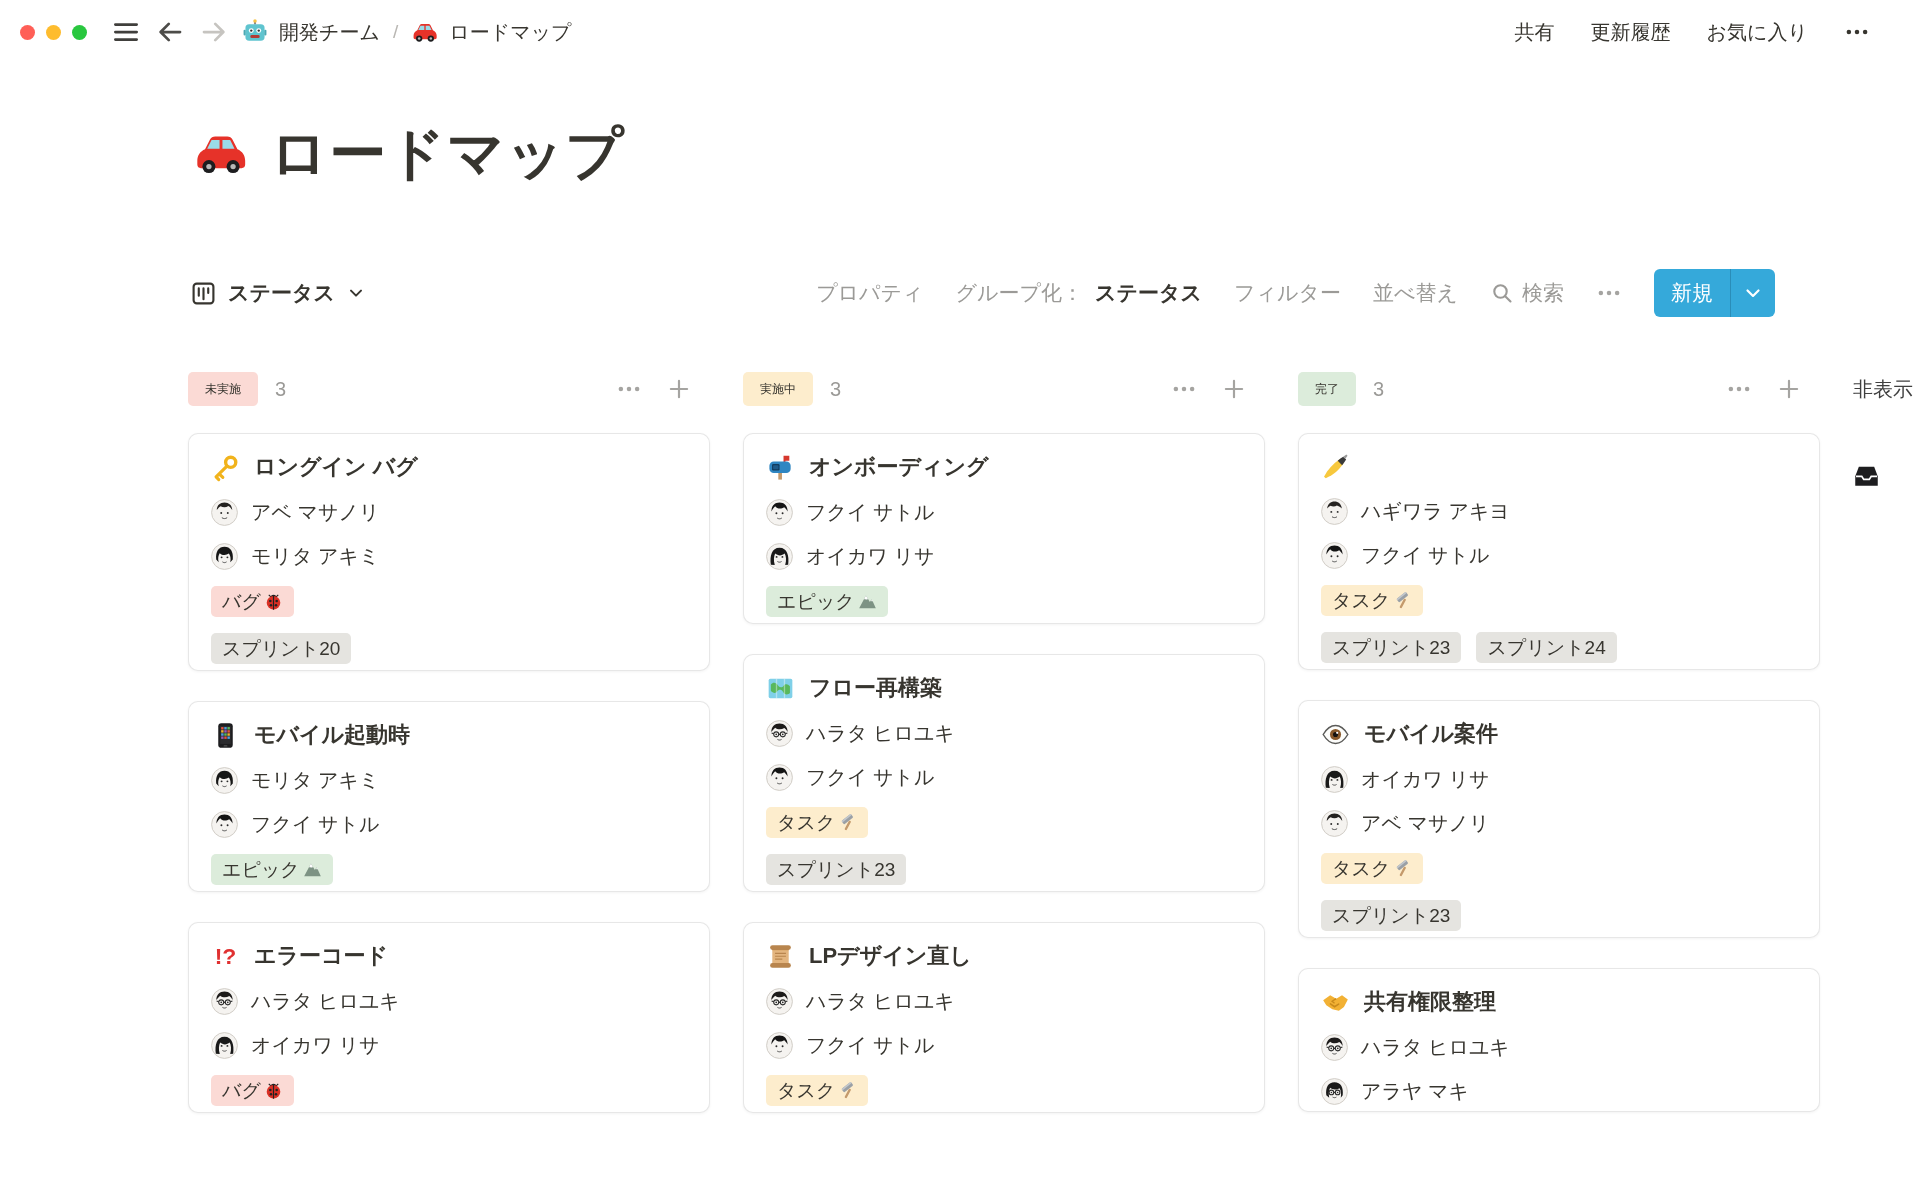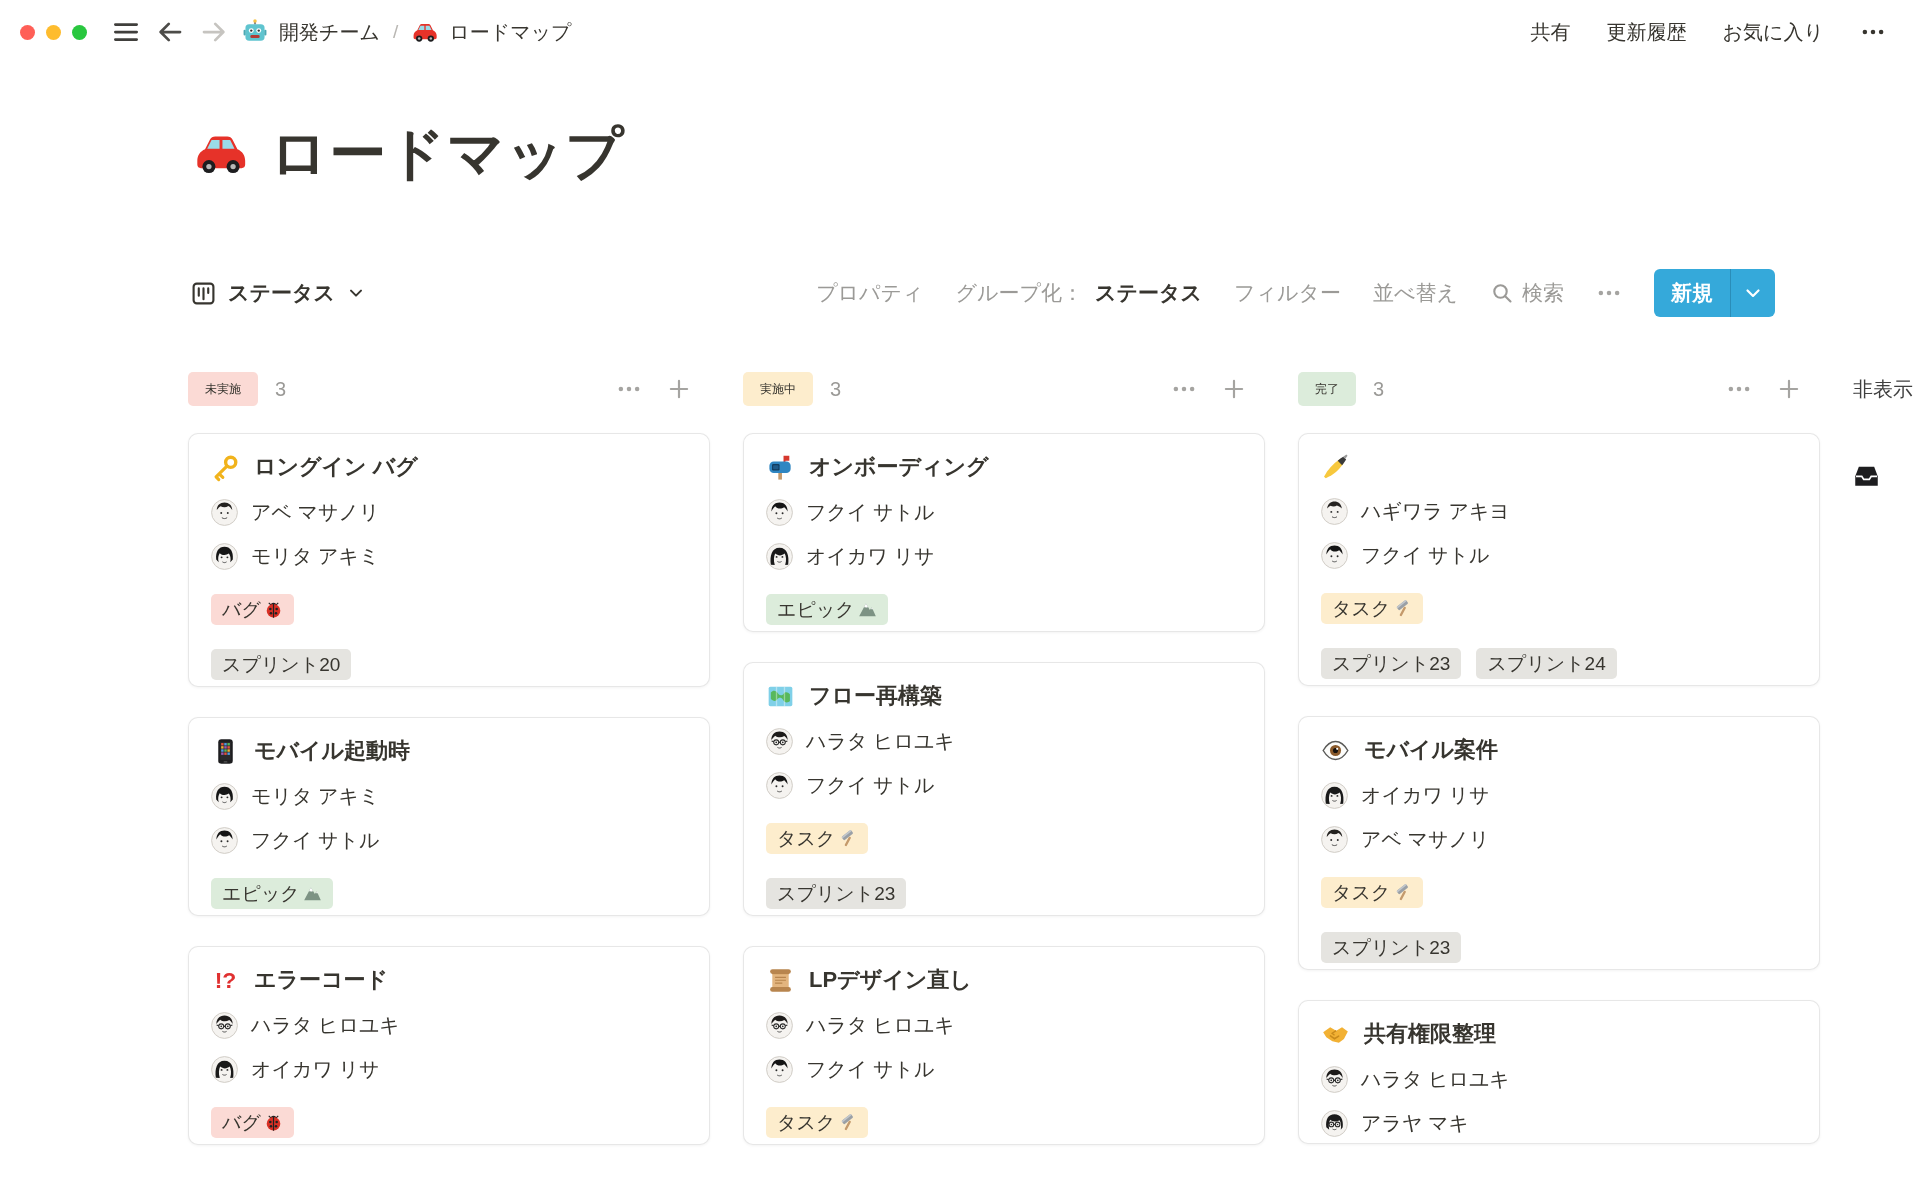--- a/index.html
+++ b/index.html
@@ -5,21 +5,21 @@
   html,body{margin:0;padding:0;}
   body{
     width:1920px;height:1200px;overflow:hidden;background:#fff;
     color:#37352f;font-family:"Liberation Sans","DejaVu Sans",sans-serif;
     -webkit-font-smoothing:antialiased;
   }
   .icon{display:inline-flex;align-items:center;justify-content:center;flex:none;}
   .icon svg{width:100%;height:100%;display:block;}
 
   
-  .topbar{height:64px;display:flex;align-items:center;padding:0 34px 0 20px;}
+  .topbar{height:64px;display:flex;align-items:center;padding:0 50px 0 20px;}
   .lights{display:flex;gap:11px;margin-right:24px;}
   .light{width:15px;height:15px;border-radius:50%;}
   .tb-icon{width:30px;height:30px;margin-right:14px;cursor:pointer;}
   .crumbs{display:flex;align-items:center;gap:10px;font-size:20px;margin-left:8px;}
   .crumb{display:flex;align-items:center;gap:10px;cursor:pointer;}
   .crumb .icon{width:28px;height:28px;}
   .crumb-sep{color:#b8b6b2;font-size:19px;margin:0 3px;}
   .topbar-right{margin-left:auto;display:flex;align-items:center;gap:36px;font-size:20px;}
   .tb-action{cursor:pointer;white-space:nowrap;}
   .dots-icon{width:26px;height:26px;color:#37352f;}
@@ -33,41 +33,41 @@
   .viewbar{margin:82px 145px 0 190px;display:flex;align-items:center;height:46px;}
   .view-tab{display:flex;align-items:center;gap:11px;font-size:21px;font-weight:700;cursor:pointer;}
   .view-tab .icon{width:27px;height:27px;}
   .view-tab .chev{width:20px;height:20px;color:#37352f;}
   .view-controls{margin-left:auto;display:flex;align-items:center;gap:32px;font-size:21px;color:#9b9a97;}
   .ctl{cursor:pointer;white-space:nowrap;display:flex;align-items:center;gap:8px;}
   .ctl .value{color:#37352f;font-weight:700;margin-left:4px;}
   .ctl .icon{width:24px;height:24px;color:#9b9a97;}
   .ctl-dots{width:26px;height:26px;color:#a5a4a1;}
   .new-btn{display:flex;align-items:stretch;border-radius:6px;overflow:hidden;color:#fff;cursor:pointer;}
-  .new-btn .label{padding:10px 17px;font-size:21px;font-weight:700;display:flex;align-items:center;}
+  .new-btn .label{padding:10px 17px;font-size:21px;font-weight:400;display:flex;align-items:center;}
   .new-btn .seg{display:flex;align-items:center;padding:0 11px;border-left:1px solid rgba(10,60,85,.25);}
   .new-btn .chev{width:22px;height:22px;color:#fff;}
 
   
   .board{display:flex;gap:33px;margin:56px 0 0 188px;align-items:flex-start;width:1920px;}
   .column{width:522px;flex:none;}
   .col-header{display:flex;align-items:center;height:34px;padding-right:18px;}
   .status-badge{padding:5px 17px;border-radius:5px;font-size:12px;line-height:24px;}
   .col-count{color:#9b9a97;font-size:20px;margin-left:17px;}
   .col-actions{margin-left:auto;display:flex;align-items:center;gap:24px;color:#a5a4a1;}
   .col-dots{width:26px;height:26px;cursor:pointer;}
   .col-plus{width:26px;height:26px;cursor:pointer;}
   .cards{margin-top:27px;display:flex;flex-direction:column;gap:30px;}
   .card{background:#fff;border:1px solid rgba(15,15,15,.1);border-radius:10px;
         box-shadow:0 1px 3px rgba(15,15,15,.05);padding:18px 22px 6px;cursor:pointer;}
   .card-title{display:flex;align-items:center;gap:14px;font-size:22px;font-weight:700;line-height:30px;}
   .card-title .icon{width:29px;height:29px;}
   .assignee{display:flex;align-items:center;gap:13px;margin-top:17px;font-size:20px;}
   .avatar{width:27px;height:27px;}
-  .tag-row{margin-top:24px;display:flex;gap:15px;align-items:flex-end;}
+  .tag-row{margin-top:16px;display:flex;gap:15px;align-items:flex-end;}
   .pill{display:inline-flex;align-items:center;gap:3px;padding:4px 11px;border-radius:5px;
         font-size:19px;line-height:23px;}
   .pill .icon{width:19px;height:19px;}
 
   
   .hidden-col{width:522px;flex:none;}
   .hidden-col .col-header{padding-right:0;}
   .hidden-label{color:#404040;font-size:20px;white-space:nowrap;cursor:pointer;}
   .hidden-item{margin-top:56px;display:flex;align-items:center;gap:12px;cursor:pointer;}
   .hidden-item .icon{width:27px;height:27px;}

